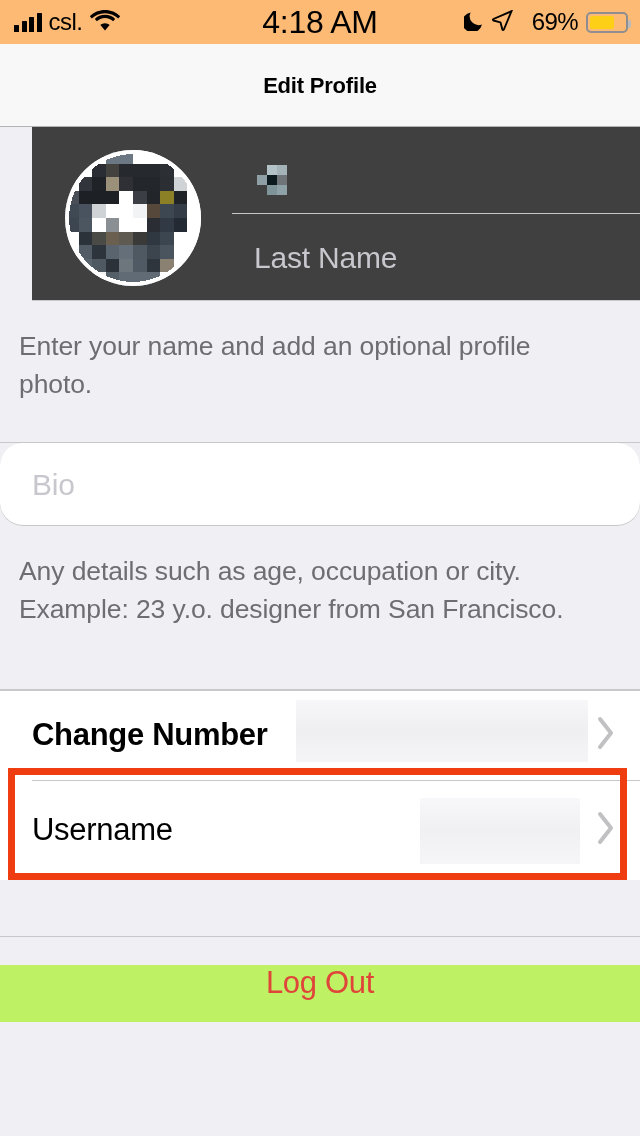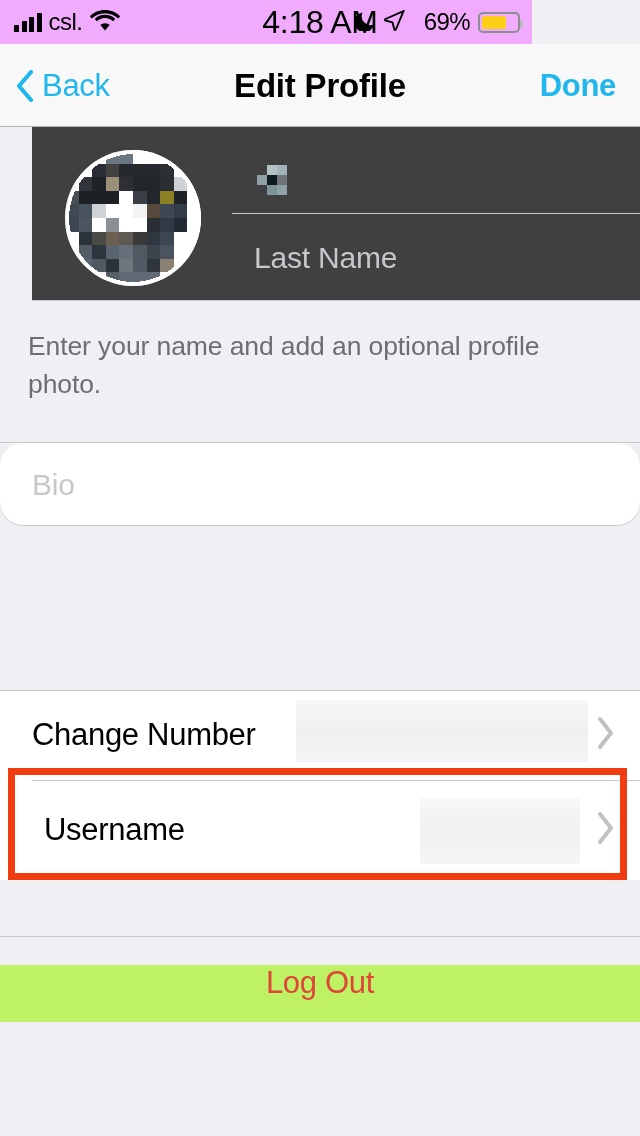--- a/index.html
+++ b/index.html
@@ -6,22 +6,22 @@
   html,body{
     width:640px; height:1136px;
     font-family:"Liberation Sans", sans-serif;
     background:#EFEFF4;
     overflow:hidden;
   }
   .screen{ position:relative; width:640px; height:1136px; background:#EFEFF4; }
 
   
   .status-bar{
-    position:absolute; left:0; top:0; width:532px; height:44px;
-    background:#f0abfc;
+    position:absolute; left:0; top:0; width:640px; height:44px;
+    background:#fdba74;
     display:flex; align-items:center;
   }
   .sb-left{ position:absolute; left:14px; top:0; height:44px; display:flex; align-items:center; gap:7px; }
   .sb-center{ position:absolute; left:0; top:0; width:640px; height:44px;
               display:flex; align-items:center; justify-content:center; }
   .sb-right{ position:absolute; right:12px; top:0; height:44px; display:flex; align-items:center; gap:8px; }
   .sb-time{ font-size:32px; color:#000; letter-spacing:-0.3px; }
   .sb-carrier{ font-size:24px; color:#000; letter-spacing:-0.5px; }
   .sb-pct{ font-size:24px; color:#000; letter-spacing:-0.6px;margin-left:11px; }
 
@@ -42,21 +42,21 @@
   .nav-bar{
     position:absolute; left:0; top:44px; width:640px; height:83px;
     background:#F8F8F8; border-bottom:1px solid #B2B2B2;
   }
   .nav-back{ position:absolute; left:16px; top:0; height:83px; display:flex; align-items:center; gap:8px; }
   .chev-left{ width:18px; height:32px; }
   .nav-back-label{ font-size:31px; color:#21B7EC; letter-spacing:-0.3px; }
   .nav-title{
     position:absolute; left:0; top:0; width:640px; height:83px;
     display:flex; align-items:center; justify-content:center;
-    font-size:33px; font-weight:bold; color:#000; letter-spacing:-0.2px;
+    font-size:22px; font-weight:bold; color:#000; letter-spacing:-0.2px;
   }
   .nav-done{ position:absolute; right:24px; top:0; height:83px; display:flex; align-items:center;
              font-size:31px; color:#21B7EC; font-weight:600; letter-spacing:-0.3px; }
 
   
   .name-section{
     position:absolute; left:0; top:127px; width:640px; height:174px;
     background:#404040; box-shadow:inset 0 -1px 0 #C8C7CC;margin-left:32px;
   }
   .avatar{
@@ -73,21 +73,21 @@
     position:absolute; left:25px; top:38px; width:40px; height:28px;
   }
   .redact-first svg{ display:block; }
 
   
   .footer{
     position:absolute; left:0; width:640px; background:#EFEFF4;
     box-shadow:inset 0 -1px 0 #C8C7CC;
   }
   .footer-text{
-    padding:26px 32px 0 28px;
+    padding:26px 32px 0 19px;
     font-size:26.5px; line-height:1.44; color:#6D6D72; letter-spacing:-0.1px;
   }
 
   
   .bio-cell{
     position:absolute; left:0; top:443px; width:640px; height:83px;
     background:#fff; display:flex; align-items:center;
     box-shadow:inset 0 -1px 0 #C8C7CC;
     border-radius:23px;
   }
@@ -164,30 +164,21 @@
         </svg>
       </span>
       <span class="sb-pct">69%</span>
       <span class="battery">
         <span class="fill" style="background: rgb(253, 208, 23);"></span>
       </span>
     </div>
   </div>
 
   <div class="nav-bar">
-    <div class="nav-back">
-      <span class="chev-left">
-        <svg width="18" height="32" viewBox="0 0 18 32">
-          <path d="M15 2 3 16l12 14" fill="none" stroke="#21B7EC" stroke-width="4.2" stroke-linecap="round" stroke-linejoin="round"></path>
-        </svg>
-      </span>
-      <span class="nav-back-label">Back</span>
-    </div>
     <div class="nav-title">Edit Profile</div>
-    <div class="nav-done">Done</div>
   </div>
 
   <div class="name-section">
 
     <div class="avatar">
       <svg viewBox="0 0 10 10" preserveAspectRatio="none" shape-rendering="crispEdges">
         <rect width="10" height="10" fill="#ffffff"></rect>
 
         <g>
           <rect x="3" y="0" width="2" height="1" fill="#6b7884"></rect>
@@ -276,45 +267,48 @@
   </div>
 
   <div class="footer" style="top:301px; height:142px;">
     <div class="footer-text">Enter your name and add an optional profile photo.</div>
   </div>
 
   <div class="bio-cell">
     <span class="bio-ph">Bio</span>
   </div>
 
+  <div class="footer" style="top:526px; height:164px;">
+    <div class="footer-text">Any details such as age, occupation or city. Example: 23 y.o. designer from San Francisco.</div>
+  </div>
 
   <div class="rows">
 
-    <div class="row" style="height:90px;">
+    <div class="row" style="height:90px;font-weight:bold;">
       <span class="label">Change Number</span>
       <span class="redact-val" style="left:296px; top:10px;">
         <svg width="292" height="62" viewBox="0 0 292 62">
           <defs>
             <linearGradient id="g1" x1="0" y1="0" x2="0" y2="1">
               <stop offset="0" stop-color="#f7f7f9"></stop>
               <stop offset="0.5" stop-color="#efeff2"></stop>
               <stop offset="1" stop-color="#f5f5f7"></stop>
             </linearGradient>
           </defs>
           <rect x="0" y="0" width="292" height="62" fill="url(#g1)"></rect>
         </svg>
       </span>
       <span class="chev-right">
         <svg width="20" height="34" viewBox="0 0 20 34">
           <path d="M4 3 15 17 4 31" fill="none" stroke="#C1C1C3" stroke-width="4" stroke-linecap="round" stroke-linejoin="round"></path>
         </svg>
       </span>
     </div>
 
-    <div class="row" style="height:100px;padding-left:12px;">
+    <div class="row" style="height:100px;">
       <span class="row-sep"></span>
       <span class="label">Username</span>
       <span class="redact-val" style="left:420px; top:18px;">
         <svg width="160" height="66" viewBox="0 0 160 66">
           <defs>
             <linearGradient id="g2" x1="0" y1="0" x2="0" y2="1">
               <stop offset="0" stop-color="#f8f8fa"></stop>
               <stop offset="0.5" stop-color="#f0f0f3"></stop>
               <stop offset="1" stop-color="#f6f6f8"></stop>
             </linearGradient>

